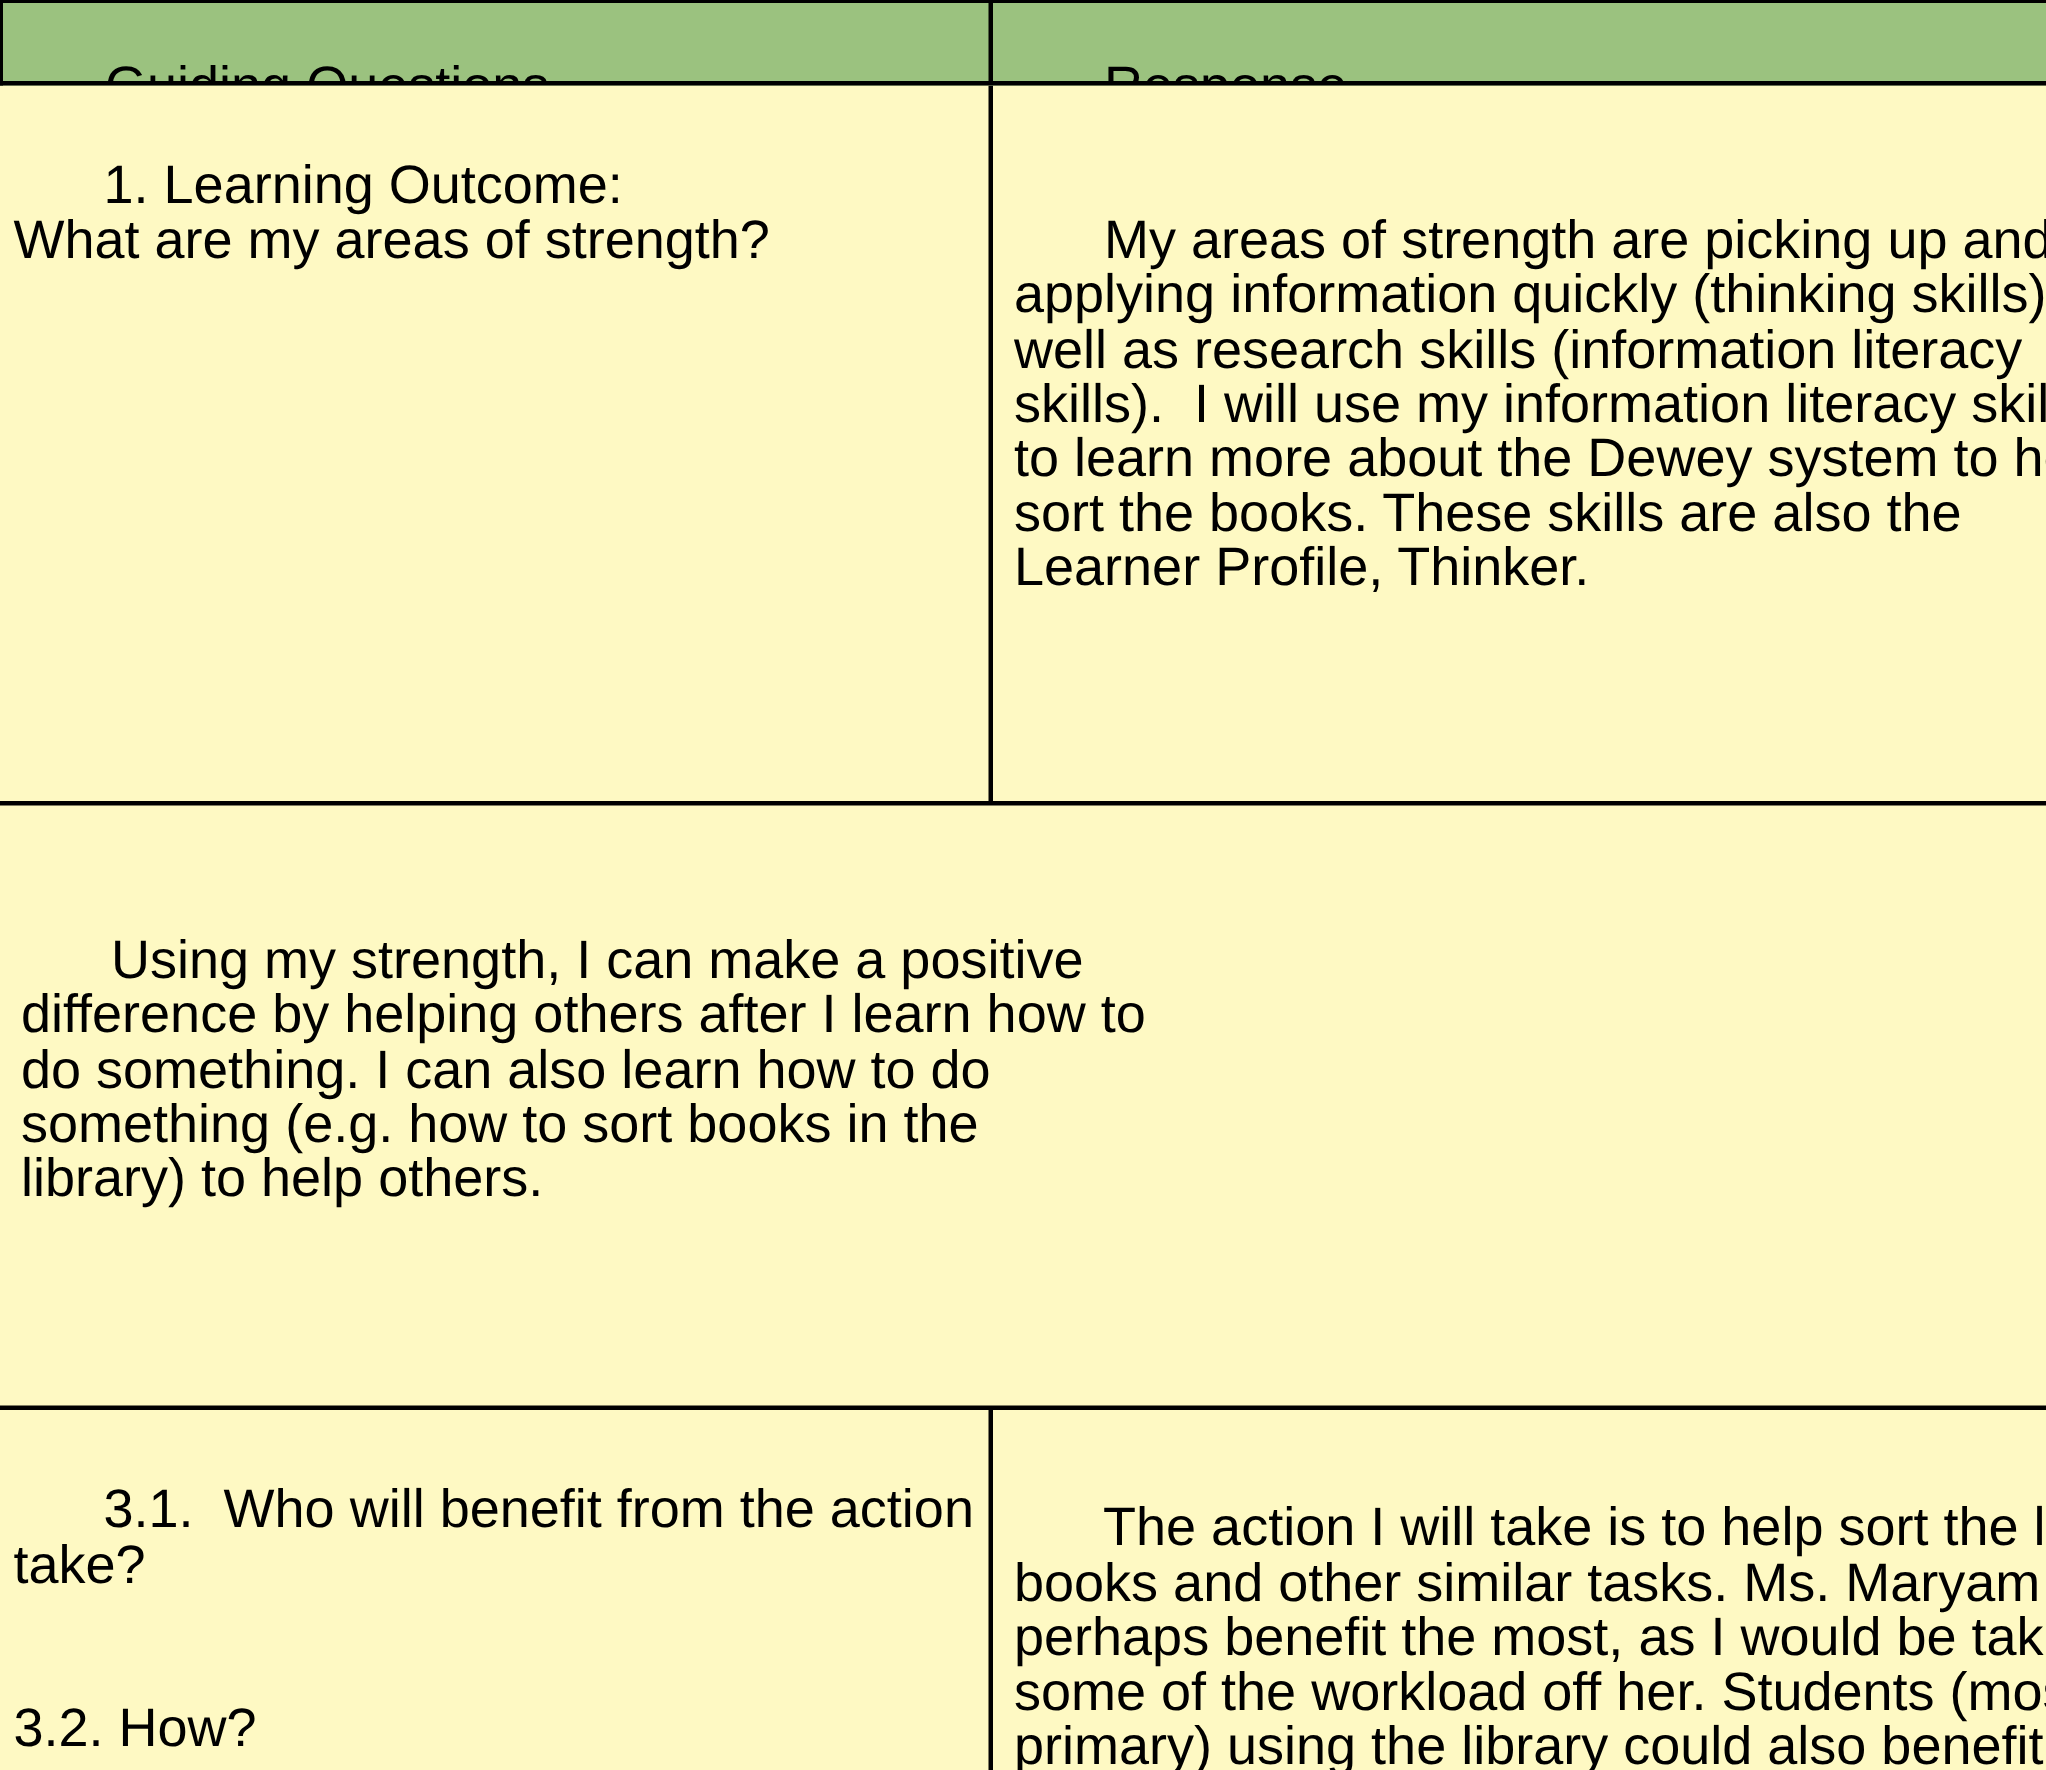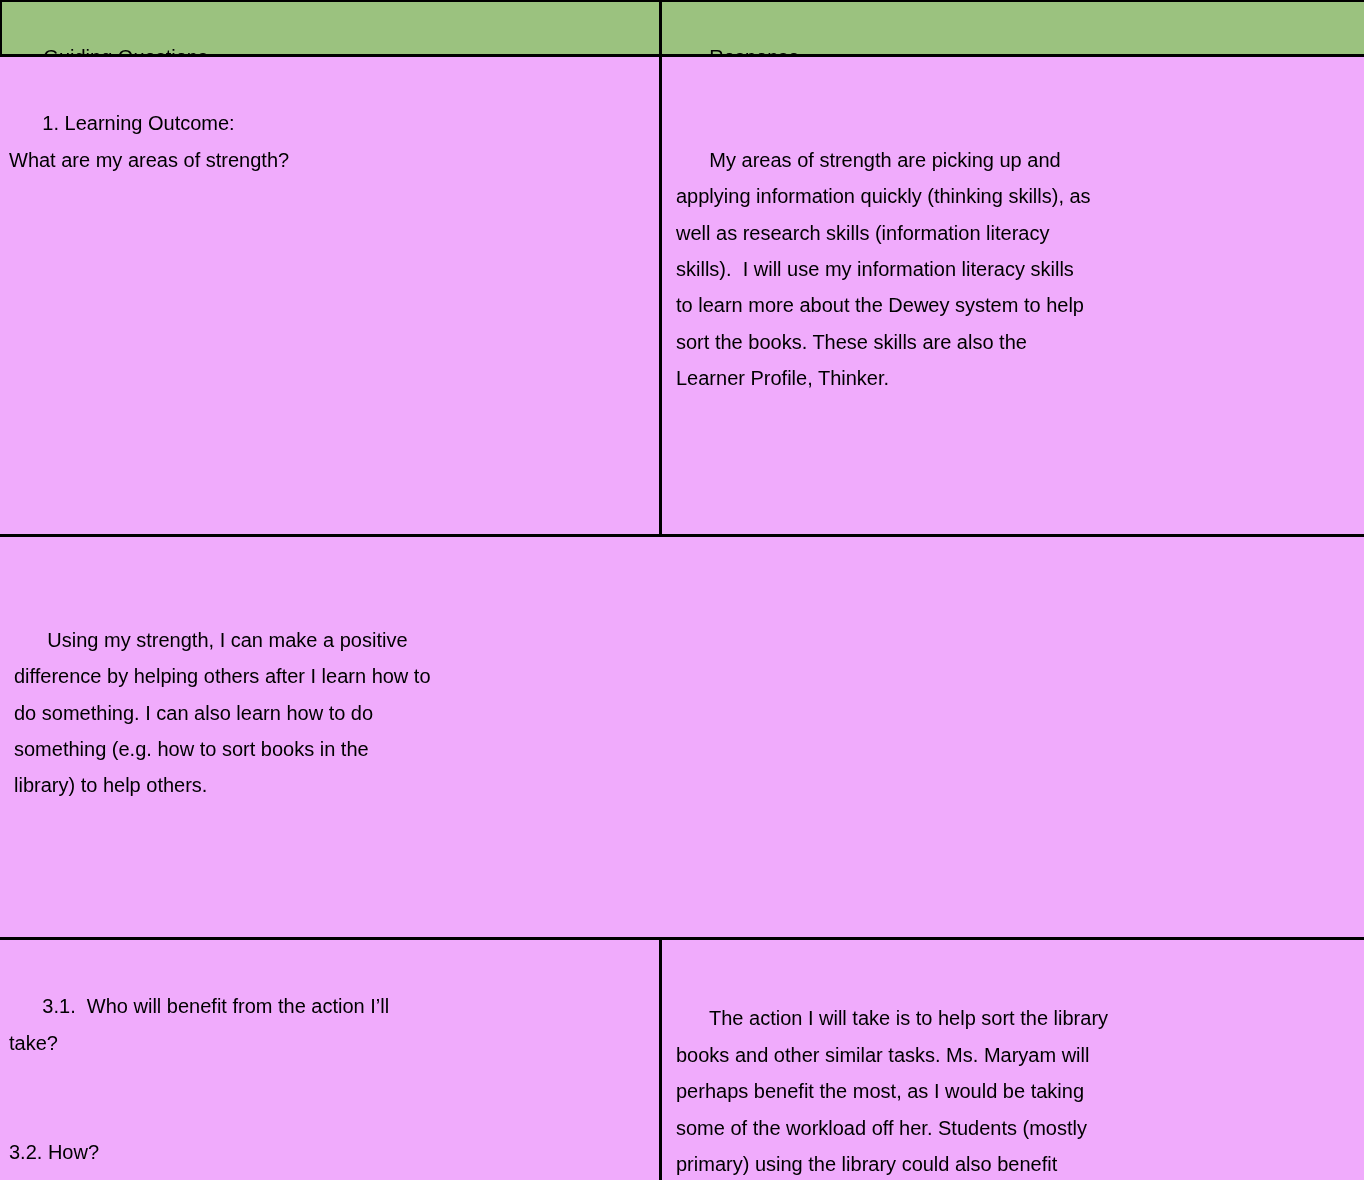--- a/index.html
+++ b/index.html
@@ -6,23 +6,23 @@
   html, body {
     width: 1364px;
     height: 1180px;
     background: #ffffff;
     overflow: hidden;
   }
   .doc-table {
     position: relative;
     width: 1364px;
     height: 1180px;
-    background: #f0abfc;
+    background: #fef9c3;
     font-family: "Liberation Sans", "DejaVu Sans", sans-serif;
-    font-size: 20px;
+    font-size: 36px;
     line-height: 36.4px;
     color: var(--text-color, #000000);
   }
   .row {
     display: flex;
     width: 100%;
     border-bottom: 3px solid var(--border-color, #000000);
     overflow: hidden;
   }
   .cell {

